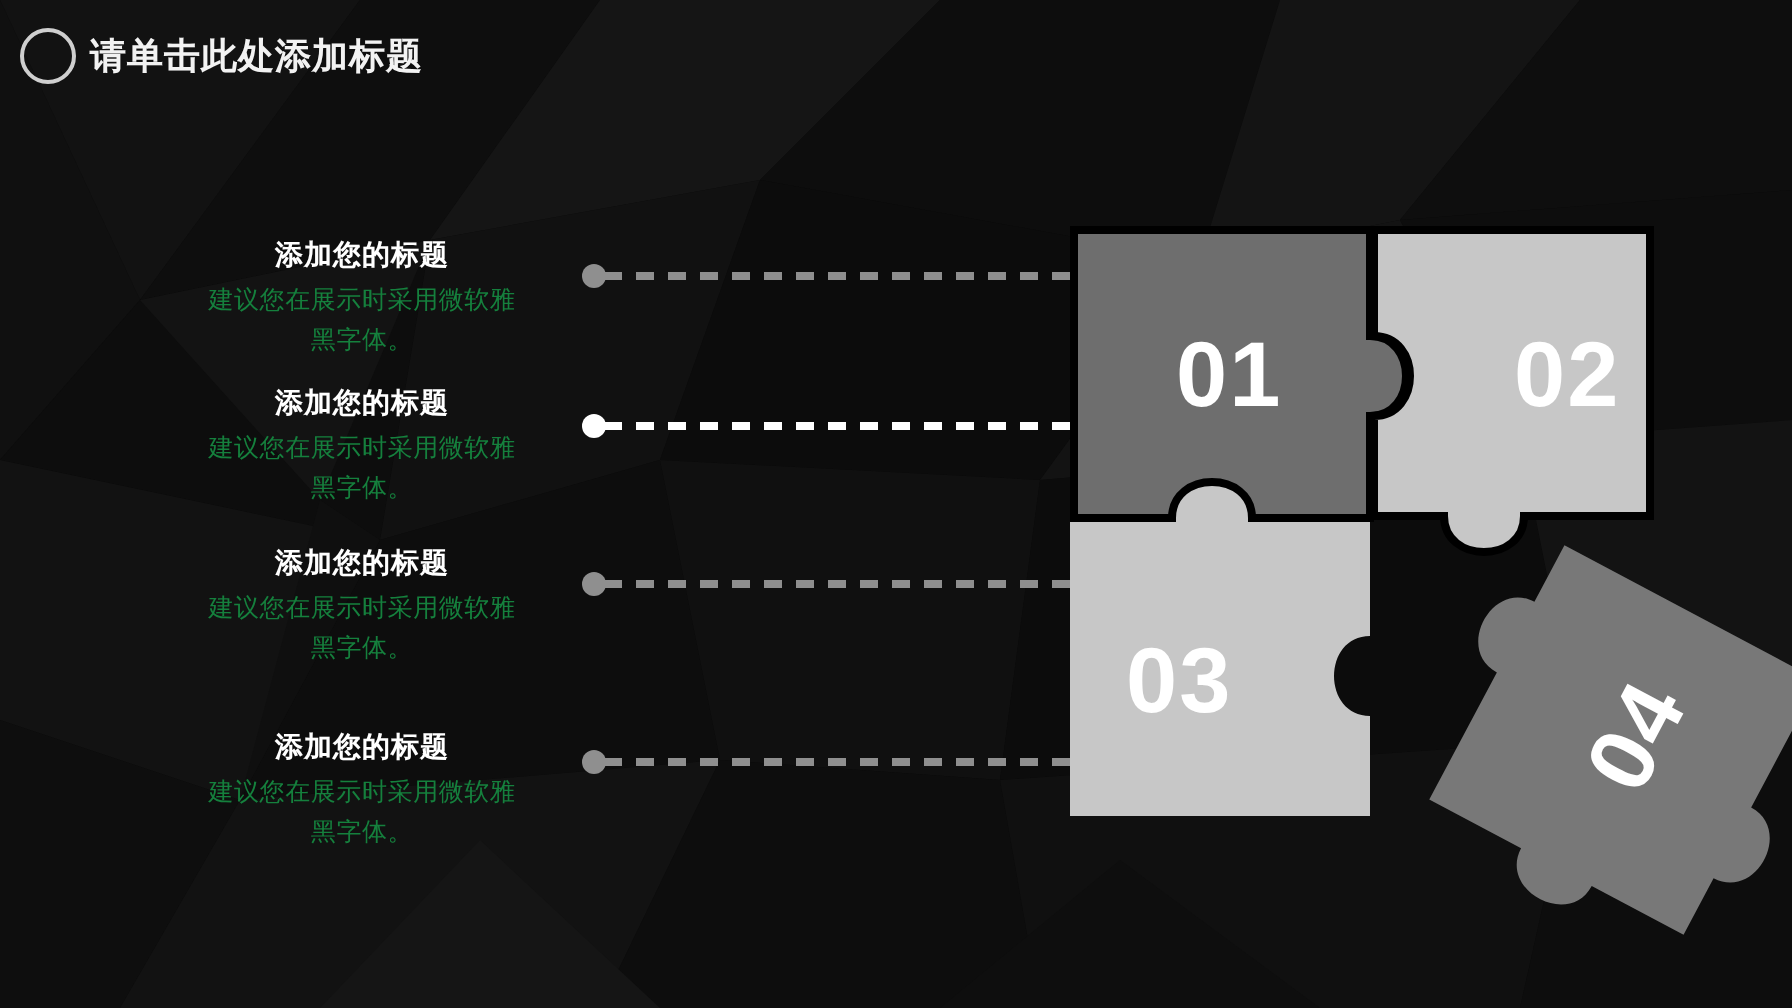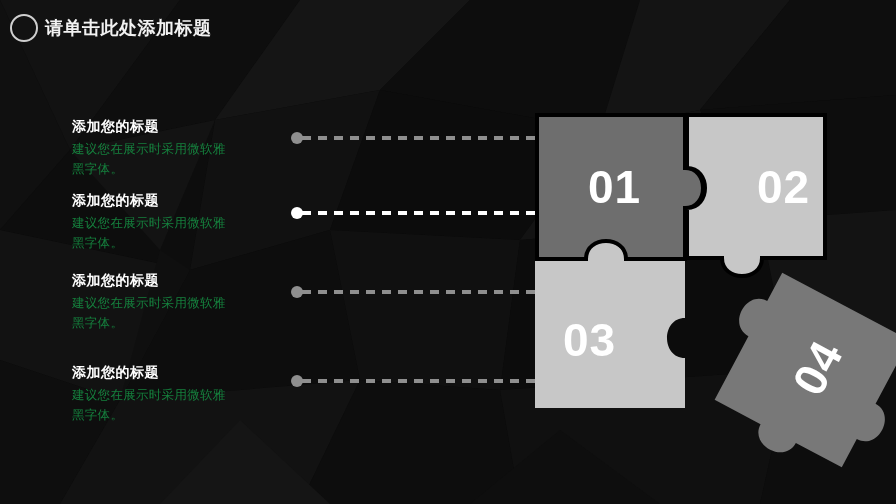--- a/index.html
+++ b/index.html
@@ -29,21 +29,21 @@
     border:2px solid #cfcfcf;
   }
   .title-text {
     position:absolute; left:45px; top:16px;
     font-size:18px; font-weight:bold; color:#f2f2f2;
     letter-spacing:0.5px; line-height:24px;
     white-space:nowrap;
   }
 
   
-  .txt-block { position:absolute; width:218px; text-align:left;font-family:Liberation Mono, monospace; }
+  .txt-block { position:absolute; width:218px; text-align:center; }
   .txt-head {
     font-size:14px; font-weight:bold; color:#ffffff;
     line-height:18px; letter-spacing:0.5px;
   }
   .txt-body {
     margin-top:4px;
     font-size:12.5px; color:#15803d; line-height:20px;
     letter-spacing:0.3px;
   }
 

